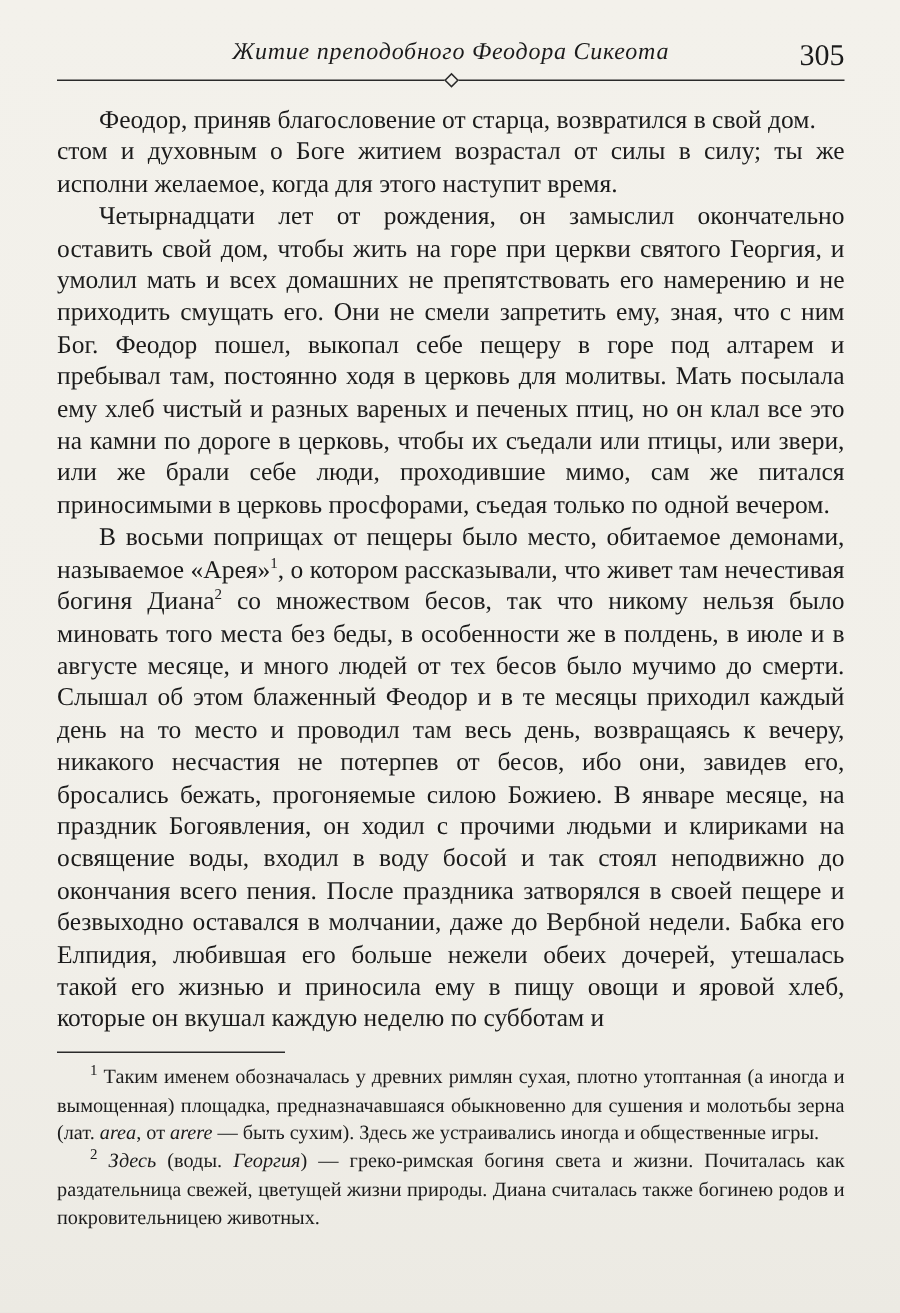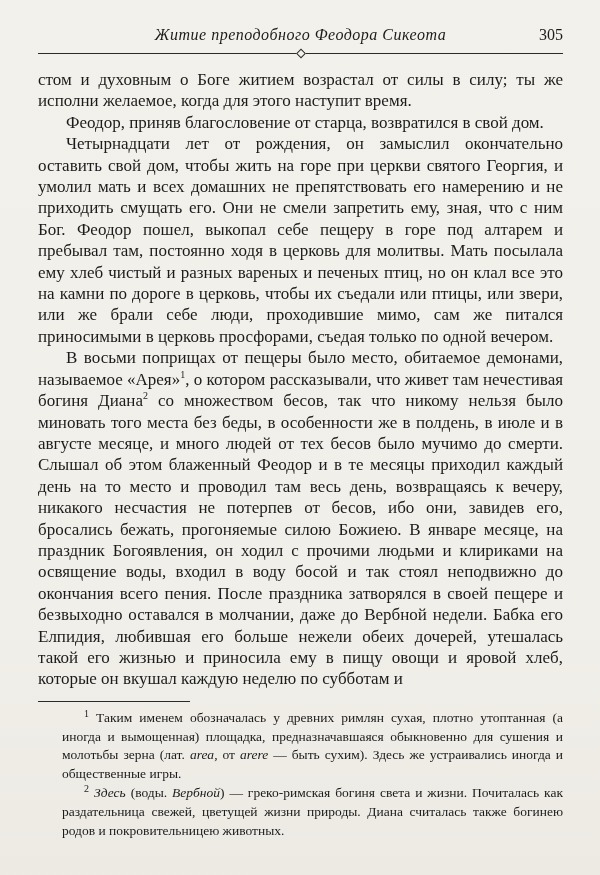--- a/index.html
+++ b/index.html
@@ -22,21 +22,21 @@
   .header-title {
     text-align: center;
     font-style: italic;
     font-size: 16px;
     letter-spacing: 0.5px;
     white-space: nowrap;
   }
   .page-number {
     position: absolute;
     right: 0; top: 0;
-    font-size: 16px;
+    font-size: 20px;
     font-style: normal;
   }
   .header-rule {
     position: relative;
     height: 1px;
     background: #2a2a2a;
     margin-top: 3px;
   }
   .header-rule .ornament {
     position: absolute;
@@ -60,46 +60,45 @@
   .footnote-divider {
     width: 152px;
     height: 1px;
     background: #2a2a2a;
     margin: 11px 0 7px 0;
   }
   .footnotes {
     font-size: 13.5px;
     line-height: 18.8px;
     text-align: justify;
-    margin-left: 24px;
   }
   .footnote { margin: 0; text-indent: 22px; }
   .footnote i { font-style: italic; }
 </style>
 </head>
 <body>
 
 <div class="page">
 
   <div class="running-header">
     <div class="header-title">Житие преподобного Феодора Сикеота</div>
     <div class="page-number">305</div>
   </div>
 
   <div class="header-rule">
     <span class="ornament"></span>
   </div>
 
   <div class="body-text">
+      <p class="para indent"><span>Феодор, приняв благословение от старца, возвратился в свой дом.</span></p>
       <p class="para"><span>стом и духовным о Боге житием возрастал от силы в силу; ты же исполни желаемое, когда для этого наступит время.</span></p>
-      <p class="para indent"><span>Феодор, приняв благословение от старца, возвратился в свой дом.</span></p>
       <p class="para indent"><span>Четырнадцати лет от рождения, он замыслил окончательно оставить свой дом, чтобы жить на горе при церкви святого Георгия, и умолил мать и всех домашних не препятствовать его намерению и не приходить смущать его. Они не смели запретить ему, зная, что с ним Бог. Феодор пошел, выкопал себе пещеру в горе под алтарем и пребывал там, постоянно ходя в церковь для молитвы. Мать посылала ему хлеб чистый и разных вареных и печеных птиц, но он клал все это на камни по дороге в церковь, чтобы их съедали или птицы, или звери, или же брали себе люди, проходившие мимо, сам же питался приносимыми в церковь просфорами, съедая только по одной вечером.</span></p>
       <p class="para indent"><span>В восьми поприщах от пещеры было место, обитаемое демонами, называемое «Арея»</span><sup>1</sup><span>, о котором рассказывали, что живет там нечестивая богиня Диана</span><sup>2</sup><span> со множеством бесов, так что никому нельзя было миновать того места без беды, в особенности же в полдень, в июле и в августе месяце, и много людей от тех бесов было мучимо до смерти. Слышал об этом блаженный Феодор и в те месяцы приходил каждый день на то место и проводил там весь день, возвращаясь к вечеру, никакого несчастия не потерпев от бесов, ибо они, завидев его, бросались бежать, прогоняемые силою Божиею. В январе месяце, на праздник Богоявления, он ходил с прочими людьми и клириками на освящение воды, входил в воду босой и так стоял неподвижно до окончания всего пения. После праздника затворялся в своей пещере и безвыходно оставался в молчании, даже до Вербной недели. Бабка его Елпидия, любившая его больше нежели обеих дочерей, утешалась такой его жизнью и приносила ему в пищу овощи и яровой хлеб, которые он вкушал каждую неделю по субботам и</span></p>
     </div>
 
   <div class="footnote-divider"></div>
 
   <div class="footnotes">
       <p class="footnote"><sup>1</sup><span> Таким именем обозначалась у древних римлян сухая, плотно утоптанная (а иногда и вымощенная) площадка, предназначавшаяся обыкновенно для сушения и молотьбы зерна (лат. </span><i>area</i><span>, от </span><i>arere</i><span> — быть сухим). Здесь же устраивались иногда и общественные игры.</span></p>
-      <p class="footnote"><sup>2</sup><span> </span><i>Здесь</i><span> (воды. </span><i>Вербной</i><span>) — греко-римская богиня света и жизни. Почиталась как раздательница свежей, цветущей жизни природы. Диана считалась также богинею родов и покровительницею животных.</span></p>
+      <p class="footnote"><sup>2</sup><span> </span><i>Здесь</i><span> (воды. </span><i>Георгия</i><span>) — греко-римская богиня света и жизни. Почиталась как раздательница свежей, цветущей жизни природы. Диана считалась также богинею родов и покровительницею животных.</span></p>
     </div>
 
 </div>
 
 </body></html>

